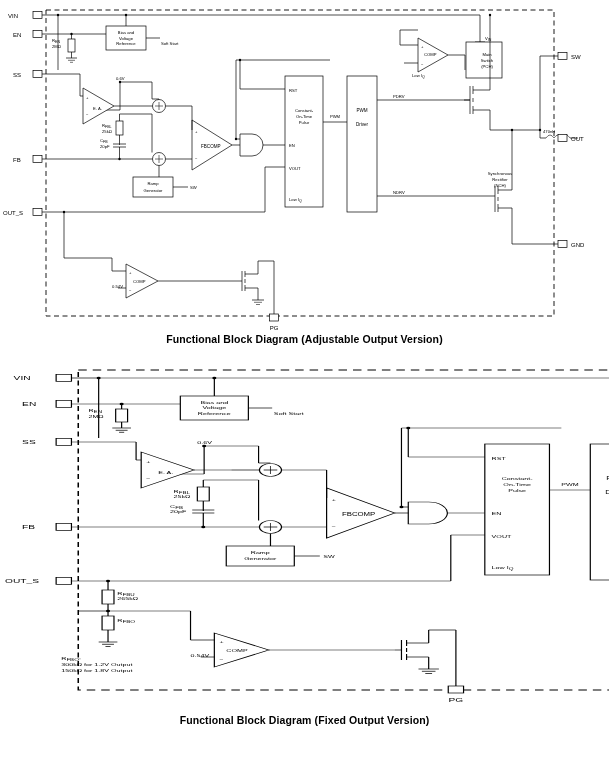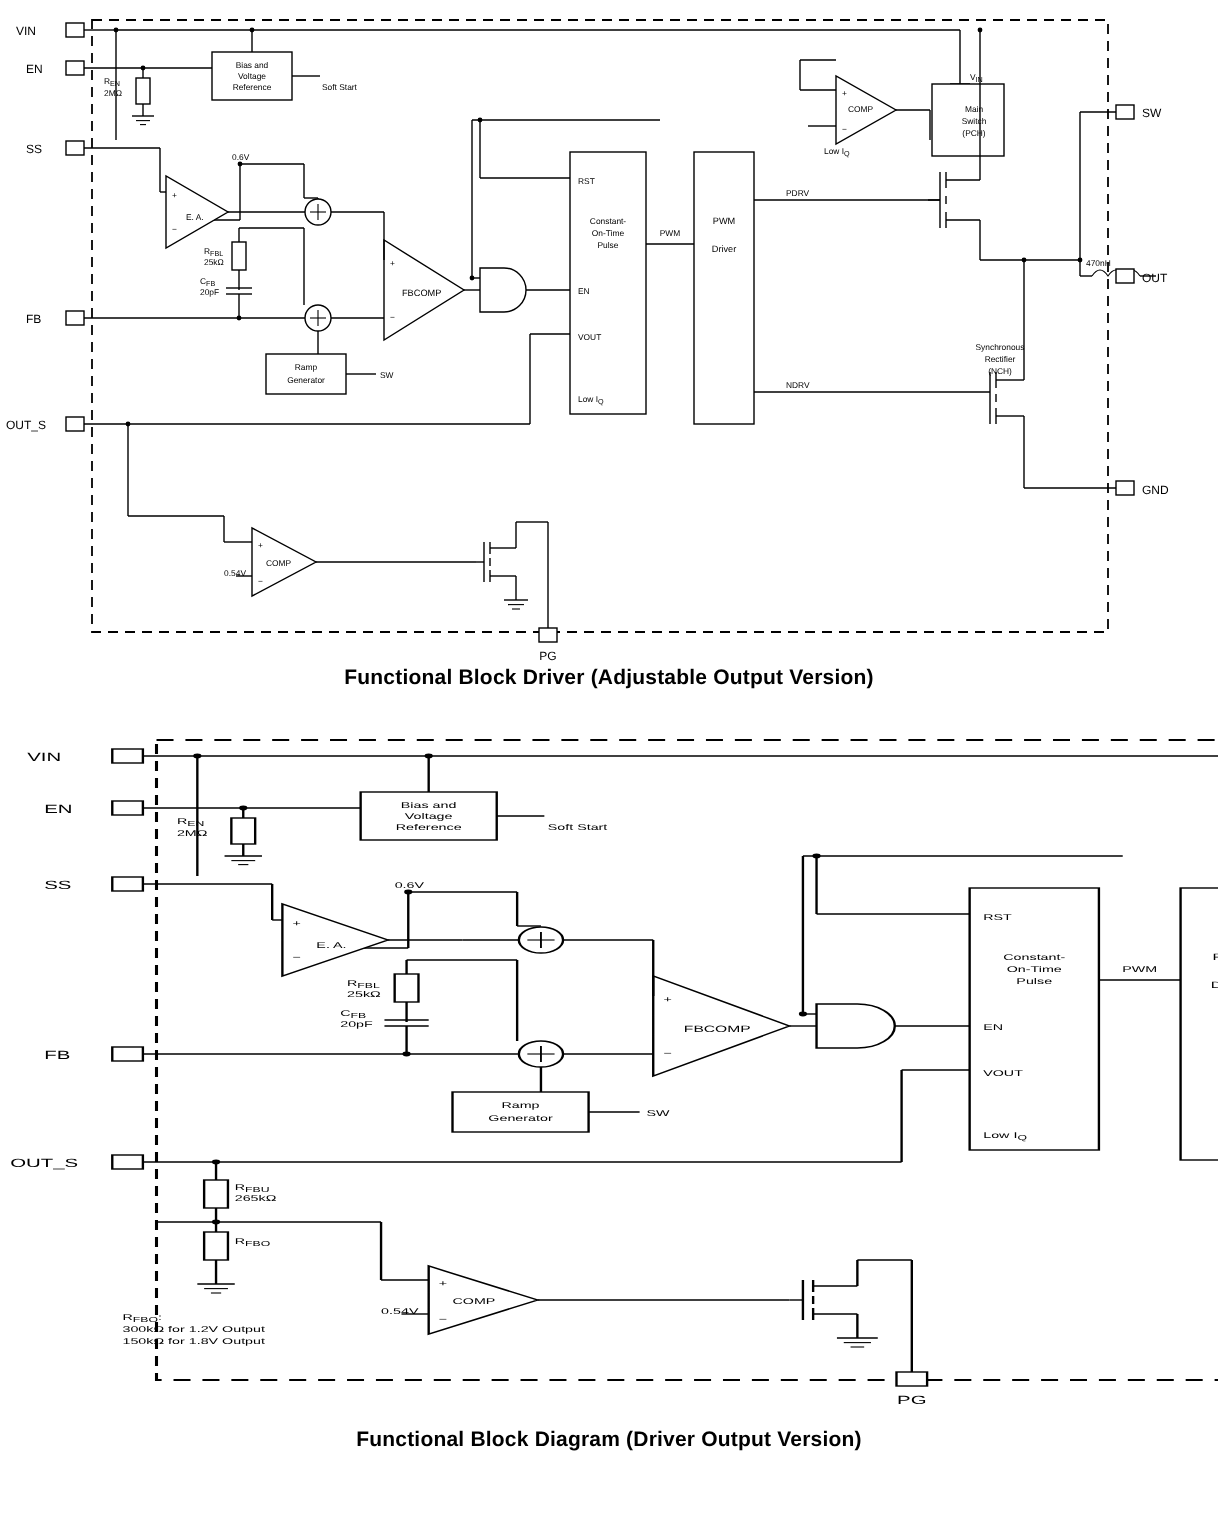--- a/index.html
+++ b/index.html
@@ -320,21 +320,21 @@
       <line class="lnT" x1="256" y1="304.5" x2="260" y2="304.5"></line>
 
       <line class="ln" x1="258" y1="261" x2="274" y2="261"></line>
       <line class="ln" x1="274" y1="261" x2="274" y2="314"></line>
       <rect class="box" x="269.5" y="314" width="9" height="7"></rect>
       <text class="t6 mid" x="274" y="330">PG</text>
 
     </svg>
   </div>
 
-  <div class="caption" id="caption-adjustable">Functional Block Driver (Adjustable Output Version)</div>
+  <div class="caption" id="caption-adjustable">Functional Block Diagram (Adjustable Output Version)</div>
 
   <div class="diagram" id="diagram-fixed">
     <svg width="609" height="358" viewBox="0 0 358 358" preserveAspectRatio="none" style="width:609px;height:358px">
       <svg width="609" height="358" viewBox="0 0 609 358">
 
       <rect class="dash" x="46" y="10" width="508" height="320"></rect>
 
       <rect class="box" x="33" y="14.5" width="9" height="7"></rect>
       <text class="t6" x="8" y="20.5">VIN</text>
       <line class="ln" x1="42" y1="18" x2="58" y2="18"></line>
@@ -595,15 +595,15 @@
       <line class="lnT" x1="250" y1="313.5" x2="254" y2="313.5"></line>
       <line class="ln" x1="252" y1="270" x2="268" y2="270"></line>
       <line class="ln" x1="268" y1="270" x2="268" y2="326"></line>
       <rect class="box" x="263.5" y="326" width="9" height="7"></rect>
       <text class="t6 mid" x="268" y="342">PG</text>
 
       </svg>
     </svg>
   </div>
 
-  <div class="caption" id="caption-fixed">Functional Block Diagram (Driver Output Version)</div>
+  <div class="caption" id="caption-fixed">Functional Block Diagram (Fixed Output Version)</div>
 
 </div>
 
 </body></html>

